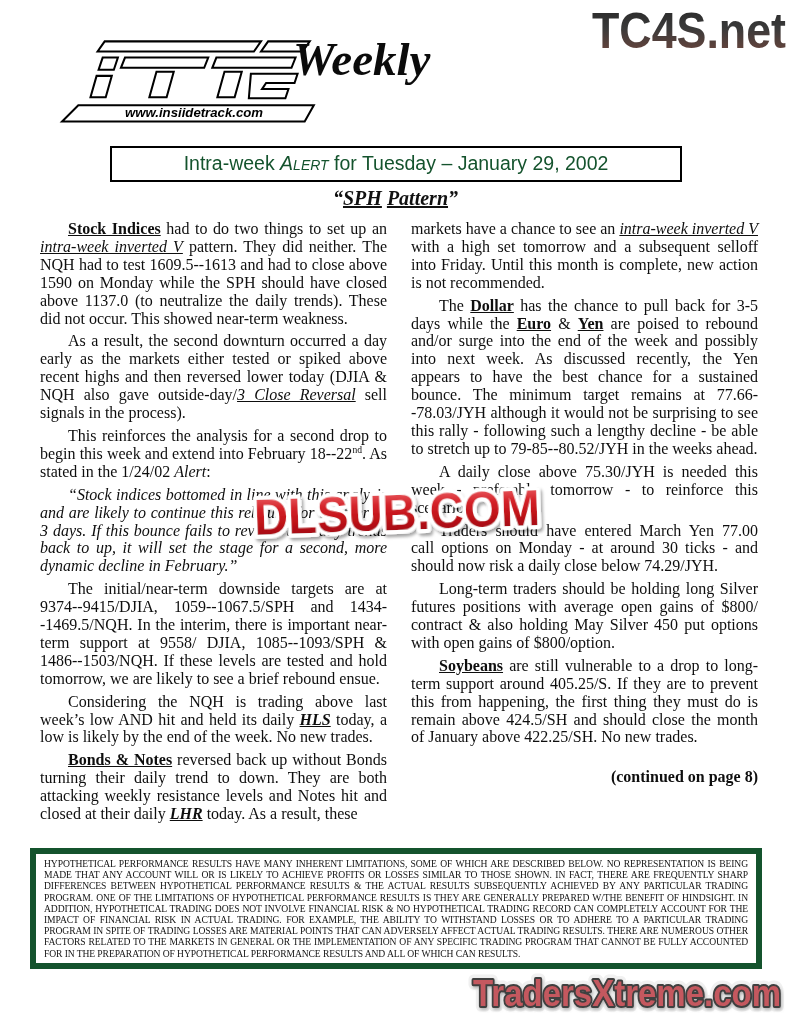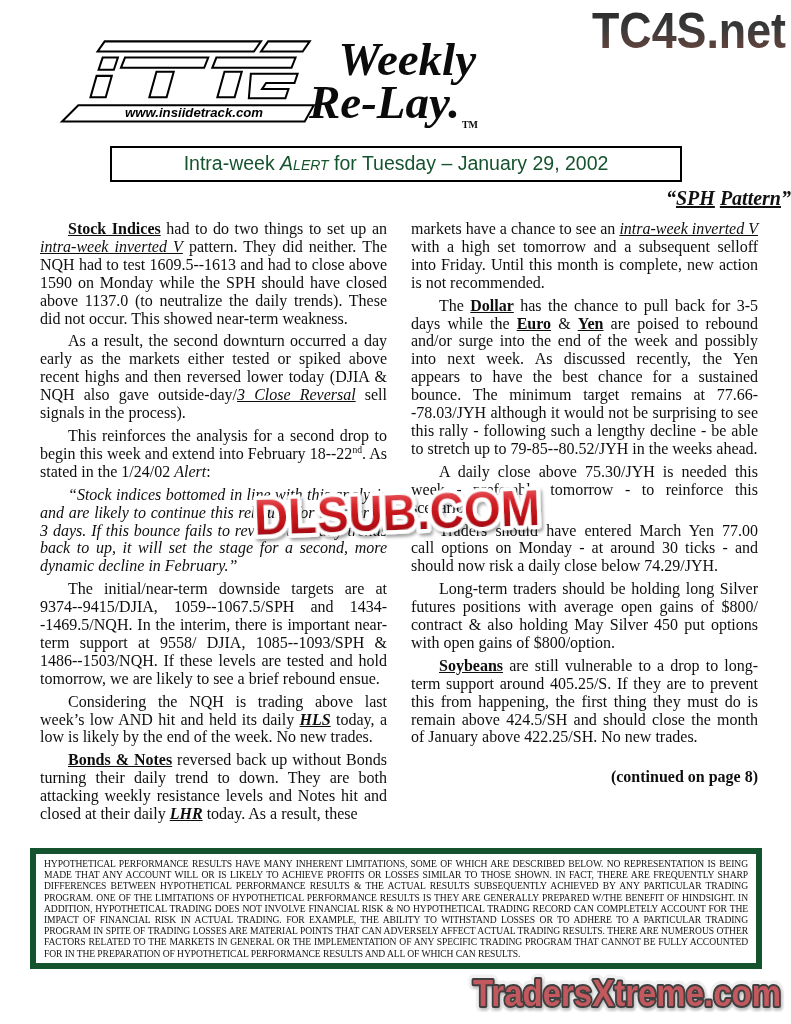--- a/index.html
+++ b/index.html
@@ -15,21 +15,21 @@
   .wm2{margin-left:16px;}
   .tm{font-size:10px;font-style:normal;font-weight:700;position:relative;top:10px;left:2px;}
 
   
   .banner{position:absolute;left:110px;top:146px;width:572px;box-sizing:border-box;
           border:2px solid #000;text-align:center;padding:4px 0 5px 0;
           font-family:"Liberation Sans",sans-serif;font-size:19.5px;color:#14532d;}
   .alert-sc{font-style:italic;font-variant:small-caps;}
 
   
-  .headline{position:absolute;left:0;top:187px;width:100%;text-align:right;font-size:20px;}
+  .headline{position:absolute;left:0;top:187px;width:100%;text-align:center;font-size:20px;}
 
   
   .columns{position:absolute;left:40px;top:220px;width:718px;display:flex;gap:24px;}
   .col{width:354px;text-align:justify;font-size:16px;line-height:17.9px;color:#0e0e0e;}
   .col p{margin:0 0 5px 0;text-indent:28px;}
   .col p.noindent{text-indent:0;}
   .col p.quote{font-style:italic;}
   .col p.continued{text-align:right;text-indent:0;font-weight:700;margin-top:22px;}
   .b{font-weight:700;}
   .i{font-style:italic;}
@@ -81,21 +81,20 @@
         <polygon points="164,35 181,35 174,60 157,60"></polygon>
         <polygon points="190,37 236,37 233,46 205,46 201,52 227,52 224,61 188,61"></polygon>
         <polygon points="20,68 252,68 243,84 4,84"></polygon>
       </g>
       <text class="logo-url" x="66" y="80" font-size="13" font-weight="bold" font-style="italic" fill="#000">www.insiidetrack.com</text>
     </svg>
   </div>
 
   <div class="wordmark">
     <div class="wm1">Weekly</div>
-    <div class="wm2"><span>Re-Lay.</span><span class="tm">TM</span></div>
   </div>
 
   <div class="banner"><span>Intra-week </span><span class="alert-sc">Alert</span><span> for Tuesday – January 29, 2002</span></div>
 
   <div class="headline"><span class="b i">“</span><span class="b i u">SPH</span><span class="b i"> </span><span class="b i u">Pattern</span><span class="b i">”</span></div>
 
   <div class="columns">
     <div class="col">
         <p><span class="b u">Stock Indices</span><span> had to do two things to set up an </span><span class="i u">intra-week inverted V</span><span> pattern.  They did neither.  The NQH had to test 1609.5--1613 and had to close above 1590 on Monday while the SPH should have closed above 1137.0 (to neutralize the daily trends).  These did not occur.  This showed near-term weakness.</span></p>
         <p><span>As a result, the second downturn occurred a day early as the markets either tested or spiked above recent highs and then reversed lower today (DJIA &amp; NQH also gave outside-day/</span><span class="i u">3 Close Reversal</span><span> sell signals in the process).</span></p>

